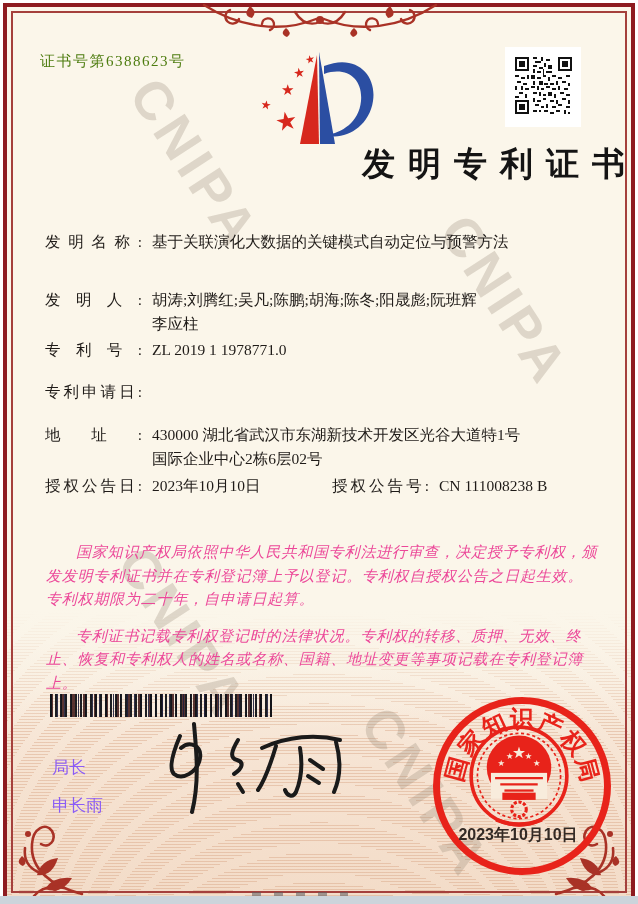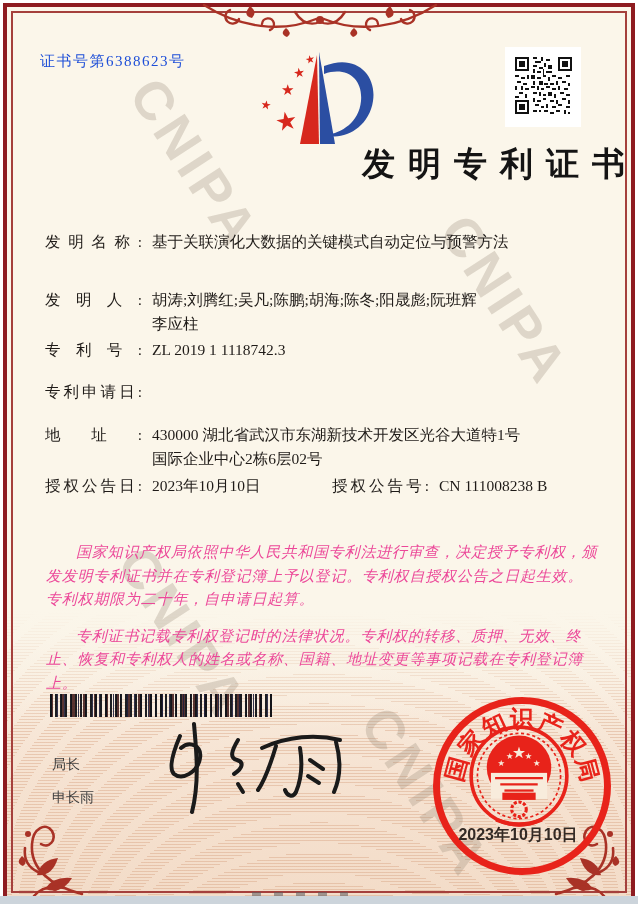--- a/index.html
+++ b/index.html
@@ -26,21 +26,21 @@
   .corner-right { transform:scaleX(-1); }
 
   
   .wm { position:absolute; width:0; height:0; }
   .wm > span { position:absolute; left:0; top:0; transform:translate(-50%,-50%) rotate(57deg);
     font-family:"Liberation Sans","DejaVu Sans",sans-serif; font-weight:bold;
     font-size:54px; letter-spacing:5px; color:rgba(146,132,116,0.28); white-space:nowrap; }
   .wm1 { left:195px; top:163px; } .wm2 { left:505px; top:300px; }
   .wm3 { left:183px; top:632px; } .wm4 { left:426px; top:792px; }
 
-  .cert-no { position:absolute; left:40px; top:52px; font-size:15px; letter-spacing:1.5px; color:#1d4ed8; }
+  .cert-no { position:absolute; left:40px; top:52px; font-size:15px; letter-spacing:1.5px; color:#4d7c0f; }
 
   .logo { position:absolute; left:244px; top:50px; width:132px; height:100px; }
   .qr-box { position:absolute; left:505px; top:47px; width:76px; height:80px; background:#ffffff; }
   .qr-box svg { position:absolute; left:10px; top:10px; width:57px; height:57px; }
 
   .title { position:absolute; left:0; right:0; top:142px; text-align:right;
     font-size:33px; font-weight:bold; letter-spacing:13px; text-indent:13px; color:#141414; }
 
   .fields { position:absolute; left:45px; right:38px; top:230px; font-size:15.5px; line-height:24px; color:#1f1b18; }
   .frow { display:flex; align-items:flex-start; }
@@ -56,21 +56,21 @@
   .paras p { text-indent:2em; }
   .paras p + p { margin-top:13px; }
 
   .barcode { position:absolute; left:50px; top:694px; width:222px; height:23px;
     background-image:
       repeating-linear-gradient(90deg, rgba(16,18,24,.95) 0 2px, rgba(0,0,0,0) 2px 5px),
       repeating-linear-gradient(90deg, rgba(30,30,60,.9) 0 1px, rgba(0,0,0,0) 1px 7px),
       repeating-linear-gradient(90deg, rgba(60,20,20,.85) 0 3px, rgba(0,0,0,0) 3px 11px); }
 
   .officer { position:absolute; left:52px; top:756px; font-family:"Liberation Sans","DejaVu Sans",sans-serif;
-    font-size:14px; color:#404040; }
+    font-size:17px; color:#8b5cf6; }
   .officer .name { margin-top:15px; }
 
   .signature { position:absolute; left:150px; top:710px; width:205px; height:108px; }
 
   
   .seal { position:absolute; left:432px; top:696px; width:180px; height:180px; }
   .seal-ring { position:absolute; inset:1px; border:7px solid #e8231a; border-radius:50%; }
   .seal-char { position:absolute; width:26px; height:26px; text-align:center; font-size:24px; line-height:26px;
     font-weight:bold; color:#e8231a; }
   .sc0{left:12px; top:60px; transform:rotate(-75deg);}
@@ -211,21 +211,21 @@
     </div>
     <div class="frow mb-b">
       <span class="flabel">发明人:</span>
       <span class="fval">
         <div>胡涛;刘腾红;吴凡;陈鹏;胡海;陈冬;阳晟彪;阮班辉</div>
         <div>李应柱</div>
       </span>
     </div>
     <div class="frow mb-c">
       <span class="flabel">专利号:</span>
-      <span class="fval">ZL 2019 1 1118742.3</span>
+      <span class="fval">ZL 2019 1 1978771.0</span>
     </div>
     <div class="frow mb-d">
       <span class="flabel">专利申请日:</span>
     </div>
     <div class="frow mb-f">
       <span class="flabel">地址:</span>
       <span class="fval">
         <div>430000 湖北省武汉市东湖新技术开发区光谷大道特1号</div>
         <div>国际企业中心2栋6层02号</div>
       </span>

